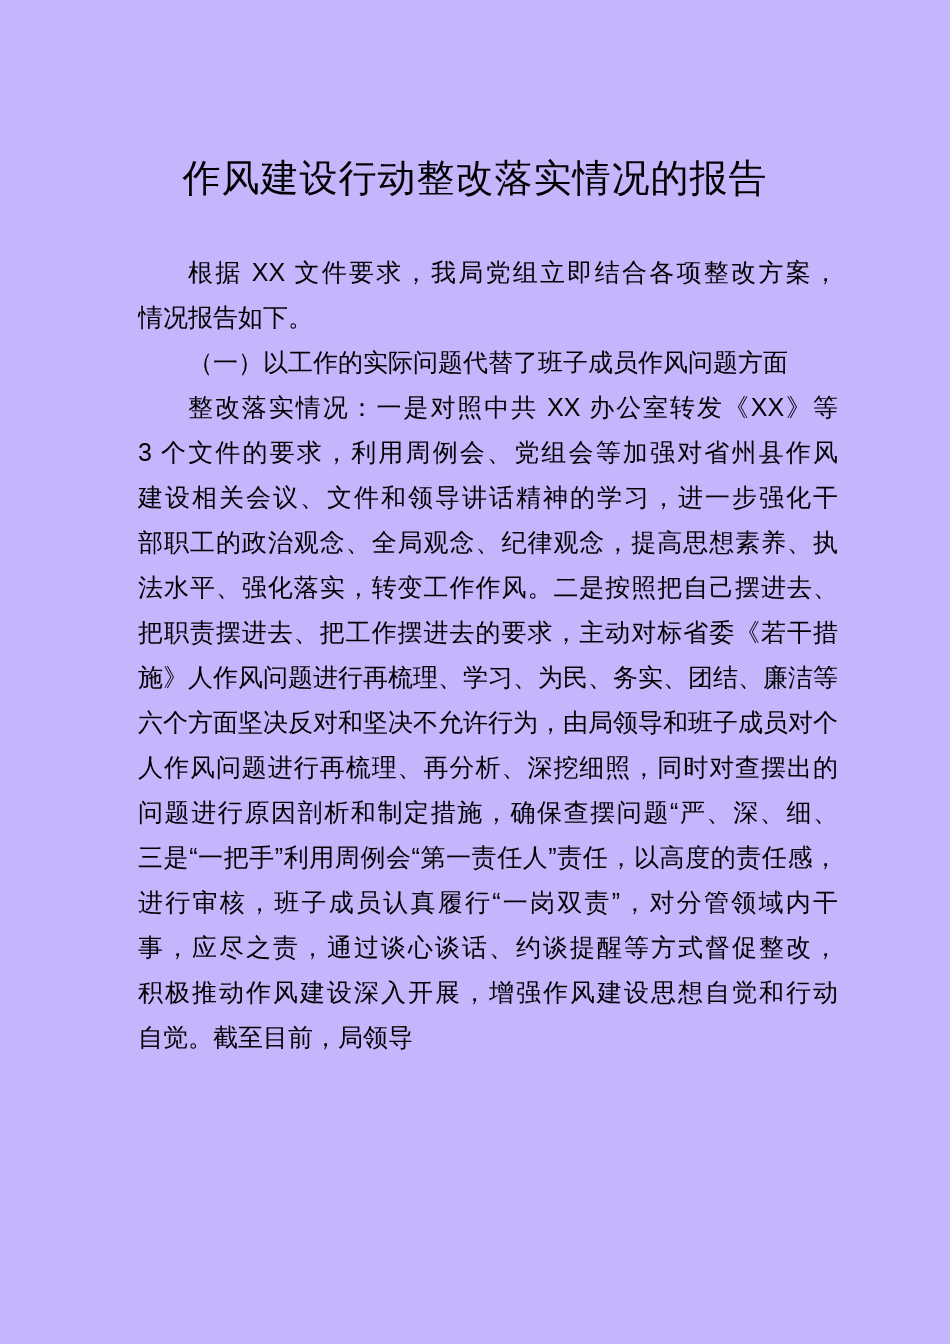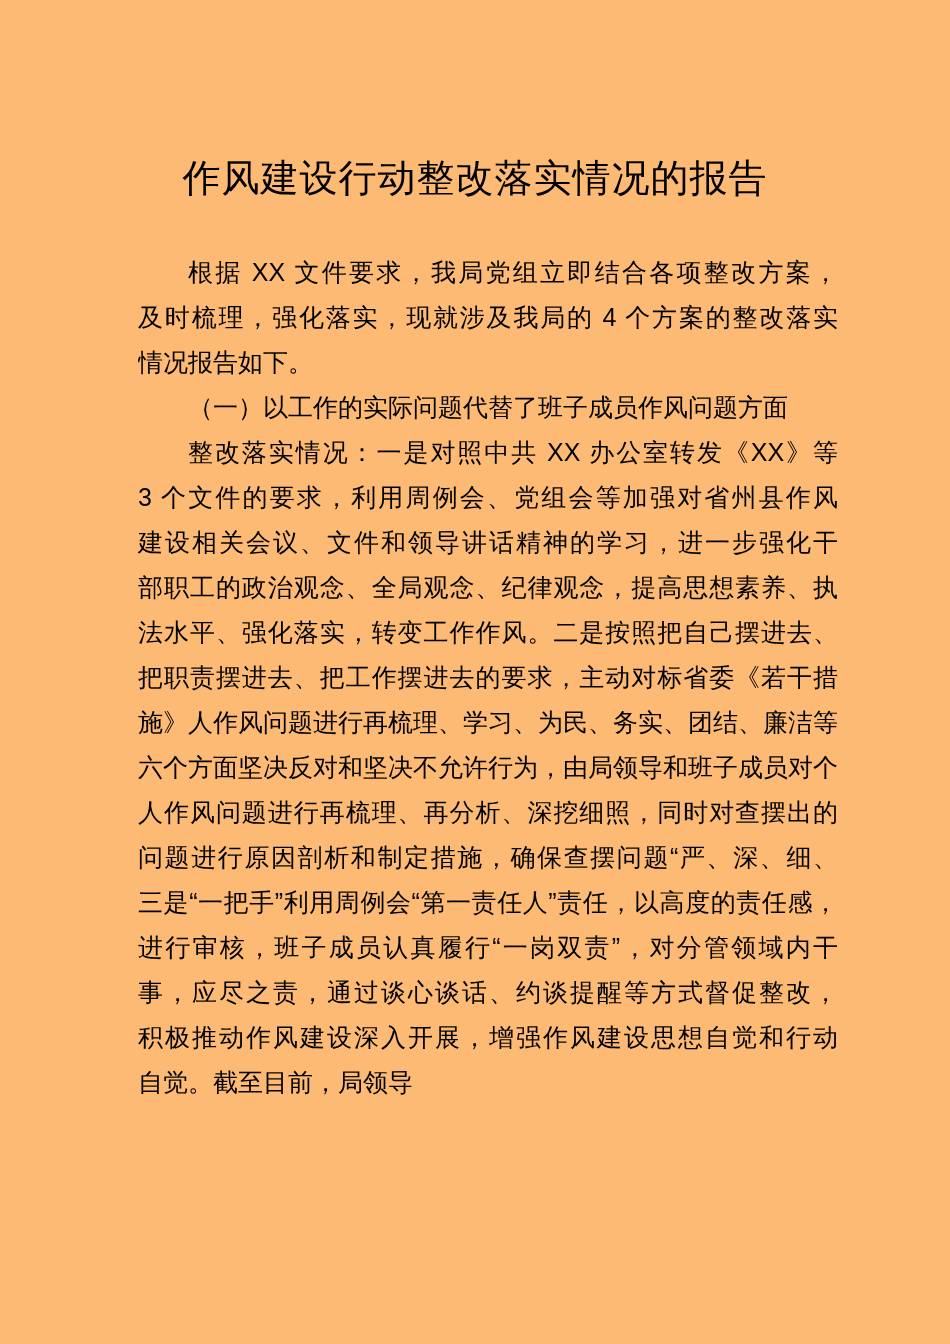--- a/index.html
+++ b/index.html
@@ -4,21 +4,21 @@
 <style>
   html, body {
     margin: 0;
     padding: 0;
     background: #ffffff;
   }
   .page {
     position: relative;
     width: 950px;
     height: 1344px;
-    background: #fdba74;
+    background: #c4b5fd;
     color: #000000;
     overflow: hidden;
     box-sizing: border-box;
     padding-top: 150px;
   }
   .doc-title {
     margin: 0;
     height: 56px;
     line-height: 56px;
     text-align: center;
@@ -50,21 +50,20 @@
     text-indent: 2em;
   }
 </style>
 </head>
 <body>
 
 <div class="page">
   <h1 class="doc-title">作风建设行动整改落实情况的报告</h1>
   <div class="doc-body">
       <div class="text-line fill ind">根据 XX 文件要求，我局党组立即结合各项整改方案，</div>
-      <div class="text-line fill">及时梳理，强化落实，现就涉及我局的 4 个方案的整改落实</div>
       <div class="text-line">情况报告如下。</div>
       <div class="text-line ind">（一）以工作的实际问题代替了班子成员作风问题方面</div>
       <div class="text-line fill ind">整改落实情况：一是对照中共 XX 办公室转发《XX》等</div>
       <div class="text-line fill">3 个文件的要求，利用周例会、党组会等加强对省州县作风</div>
       <div class="text-line fill">建设相关会议、文件和领导讲话精神的学习，进一步强化干</div>
       <div class="text-line fill">部职工的政治观念、全局观念、纪律观念，提高思想素养、执</div>
       <div class="text-line fill">法水平、强化落实，转变工作作风。二是按照把自己摆进去、</div>
       <div class="text-line fill">把职责摆进去、把工作摆进去的要求，主动对标省委《若干措</div>
       <div class="text-line fill">施》人作风问题进行再梳理、学习、为民、务实、团结、廉洁等</div>
       <div class="text-line fill">六个方面坚决反对和坚决不允许行为，由局领导和班子成员对个</div>

